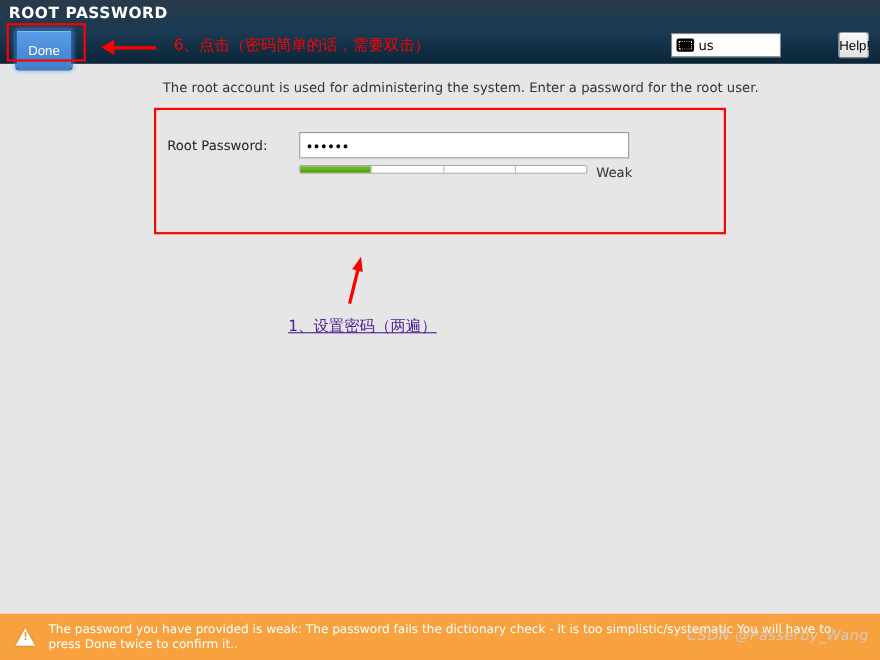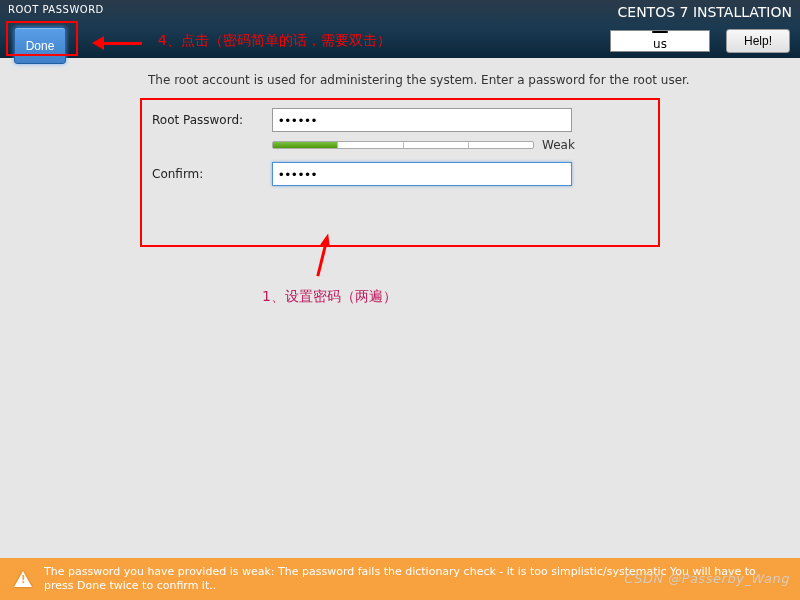--- a/index.html
+++ b/index.html
@@ -14,22 +14,22 @@
     .header {
       height: 58px;
       background: linear-gradient(to bottom, #2a3a4a 0%, #1a3a52 50%, #0a2538 100%);
       position: relative;
       color: #fff;
     }
     .page-title {
       position: absolute;
       left: 8px;
       top: 4px;
-      font-size: 10px;
-      font-weight: normal;
+      font-size: 14px;
+      font-weight: bold;
       letter-spacing: 0.5px;
       text-align: center;
     }
     .install-title {
       position: absolute;
       right: 8px;
       top: 4px;
       font-size: 14px;
       font-weight: normal;
     }
@@ -63,41 +63,40 @@
       width: 100px;
       height: 22px;
       background: #fff;
       border: 1px solid #888;
       display: flex;
       align-items: center;
       padding: 0 4px;
       font-size: 12px;
       color: #000;
       gap: 4px;
-      flex-direction: column;
     }
     .kb-icon {
       width: 16px;
       height: 12px;
       background: #000;
       border-radius: 2px;
       position: relative;
     }
     .kb-icon::after {
       content: "";
       position: absolute;
       inset: 2px;
       border: 1px dotted #fff;
       border-radius: 1px;
     }
     .help-btn {
       position: absolute;
       right: 10px;
       top: 29px;
-      width: 64px;
+      width: 28px;
       height: 24px;
       background: linear-gradient(to bottom, #f8f8f8, #e0e0e0);
       border: 1px solid #999;
       border-radius: 3px;
       font-size: 12px;
       cursor: pointer;
     }
     .arrow-left {
       position: absolute;
       left: 92px;
@@ -129,23 +128,23 @@
       left: 148px;
       top: 73px;
       font-size: 12px;
       color: #333;
     }
     .form-box {
       position: absolute;
       left: 140px;
       top: 98px;
       width: 520px;
-      height: 149px;
+      height: 115px;
       border: 2px solid #ff0000;
-      padding: 8px 10px 10px 10px;
+      padding: 20px 10px 10px 10px;
     }
     .form-row {
       display: flex;
       align-items: center;
       margin-bottom: 6px;
     }
     .form-label {
       width: 120px;
       font-size: 12px;
       color: #222;
@@ -157,21 +156,21 @@
       padding: 0 6px;
       font-size: 13px;
       letter-spacing: 2px;
     }
     .pw-input.focused {
       border: 1px solid #4a90d9;
       box-shadow: 0 0 3px rgba(74,144,217,0.6);
     }
     .strength-row {
       display: flex;
-      align-items: center;
+      align-items: flex-start;
       margin-left: 120px;
       margin-bottom: 10px;
       gap: 8px;
     }
     .strength-bar {
       width: 262px;
       height: 8px;
       border: 1px solid #aaa;
       border-radius: 2px;
       position: relative;
@@ -212,22 +211,23 @@
       height: 32px;
       background: #ff0000;
       transform: rotate(14deg);
       transform-origin: top center;
       margin-top: -1px;
     }
     .annotation-mid {
       position: absolute;
       left: 262px;
       top: 288px;
-      color: #be185d;
+      color: #4c1d95;
       font-size: 14px;
+      text-decoration: underline;
     }
     .footer-bar {
       position: absolute;
       left: 0;
       bottom: 0;
       width: 800px;
       height: 42px;
       background: #f8a13f;
       display: flex;
       align-items: center;
@@ -268,59 +268,54 @@
       letter-spacing: 0.5px;
       pointer-events: none;
       margin-top: 22px;
     }
   </style>
 </head>
 <body>
 
 <div class="header">
   <div class="page-title">ROOT PASSWORD</div>
-  <div class="install-title">CENTOS 7 INSTALLATION</div>
 
   <button class="done-btn">Done</button>
   <div class="done-highlight"></div>
 
   <div class="kb-layout">
     <span class="kb-icon"></span>
     <span>us</span>
   </div>
 
   <button class="help-btn">Help!</button>
 
   <div class="arrow-left">
     <div class="arrow-left-head"></div>
     <div class="arrow-left-shaft"></div>
   </div>
-  <div class="annotation-top">4、点击（密码简单的话，需要双击）</div>
+  <div class="annotation-top">6、点击（密码简单的话，需要双击）</div>
 </div>
 
 <div class="instruction">The root account is used for administering the system.  Enter a password for the root user.</div>
 
 <div class="form-box">
   <div class="form-row">
     <div class="form-label">Root Password:</div>
     <input type="password" class="pw-input" value="••••••" style="">
   </div>
   <div class="strength-row">
     <div class="strength-bar">
       <div class="strength-seg strength-fill"></div>
       <div class="strength-seg"></div>
       <div class="strength-seg"></div>
       <div class="strength-seg"></div>
     </div>
     <div class="strength-text">Weak</div>
   </div>
-  <div class="form-row">
-    <div class="form-label">Confirm:</div>
-    <input type="password" class="pw-input focused" value="••••••" style="">
-  </div>
 </div>
 
 <div class="arrow-up">
   <div class="arrow-up-head"></div>
   <div class="arrow-up-shaft"></div>
 </div>
 <div class="annotation-mid">1、设置密码（两遍）</div>
 
 <div class="footer-bar">
   <div class="warn-icon"></div>

